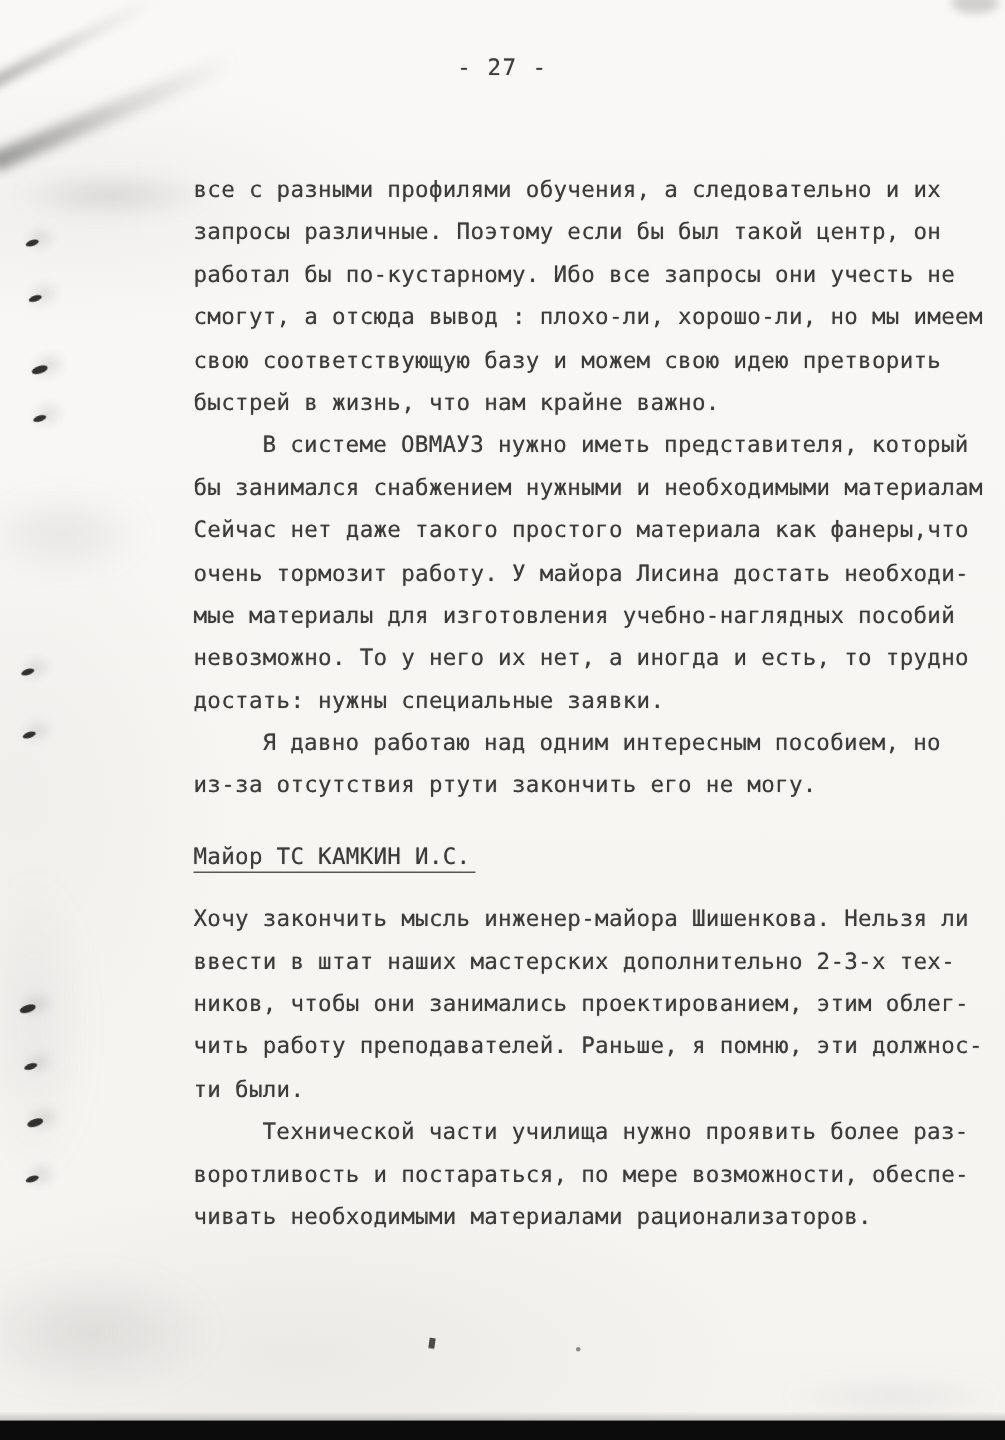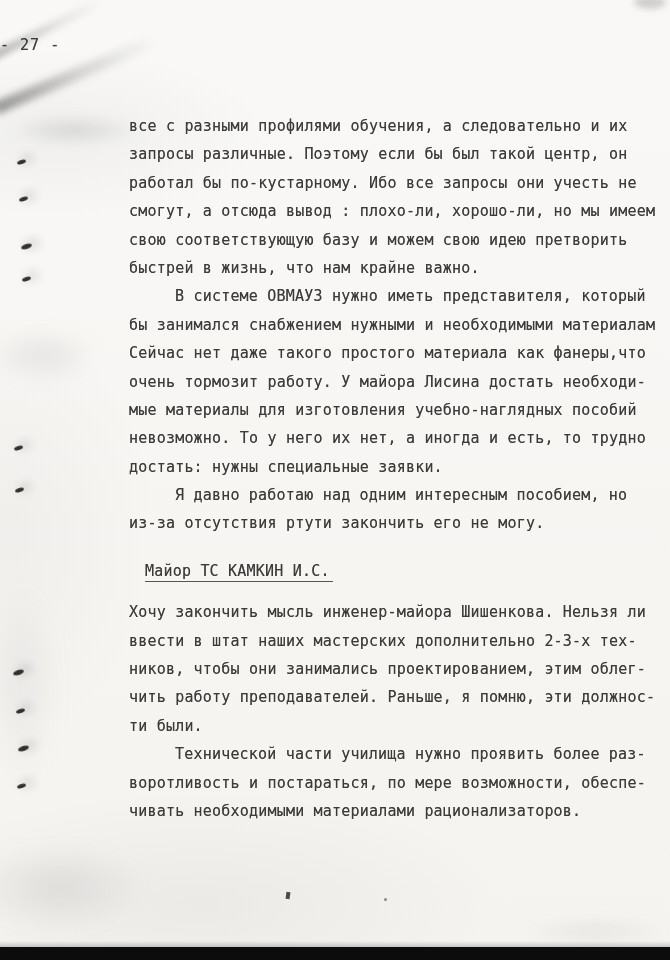--- a/index.html
+++ b/index.html
@@ -15,38 +15,37 @@
   .scan-page::before{
     content:"";position:absolute;inset:0;pointer-events:none;
     background:
       radial-gradient(ellipse 300px 120px at 8% 14%, rgba(160,160,158,.10), transparent 70%),
       radial-gradient(ellipse 200px 300px at 2% 55%, rgba(160,160,158,.08), transparent 70%),
       radial-gradient(ellipse 420px 160px at 30% 94%, rgba(150,150,148,.10), transparent 70%),
       linear-gradient(180deg, rgba(255,255,255,.25), rgba(235,234,230,.25));
   }
   .page-number{
     position:absolute;top:36px;left:0;width:670px;
-    text-align:left;font-size:15px;letter-spacing:1px;
+    text-align:center;font-size:15px;letter-spacing:1px;
     color:#3f3e3c;text-shadow:0 0 .6px rgba(70,70,70,.7);
   }
   .doc-body{
     position:absolute;left:129px;top:112px;width:545px;
     font-size:15px;line-height:28.4px;letter-spacing:.2px;
     white-space:pre;color:#3c3b39;
     text-shadow:0 0 .6px rgba(70,70,70,.65);
   }
   .para{margin:0;}
   .line{height:28.4px;}
   .line.indent{padding-left:46px;}
   .heading{margin-top:19px;margin-bottom:13px;height:28.4px;}
   .heading-text{
     display:inline-block;line-height:19px;
     border-bottom:1.5px solid rgba(60,59,57,.85);
     padding-right:3px;
-    margin-left:16px;
   }
   
   .artifact{position:absolute;pointer-events:none;}
   .streak-a{left:-15px;top:24px;width:125px;height:9px;
     background:linear-gradient(90deg, rgba(95,95,95,.45), rgba(140,140,140,.18) 60%, transparent);
     transform:rotate(-27deg);filter:blur(3px);}
   .streak-b{left:-12px;top:68px;width:175px;height:13px;
     background:linear-gradient(90deg, rgba(75,75,75,.55), rgba(120,120,120,.25) 55%, transparent);
     transform:rotate(-23deg);filter:blur(3.5px);}
   .cloud-1{left:10px;top:116px;width:130px;height:28px;border-radius:50%;

